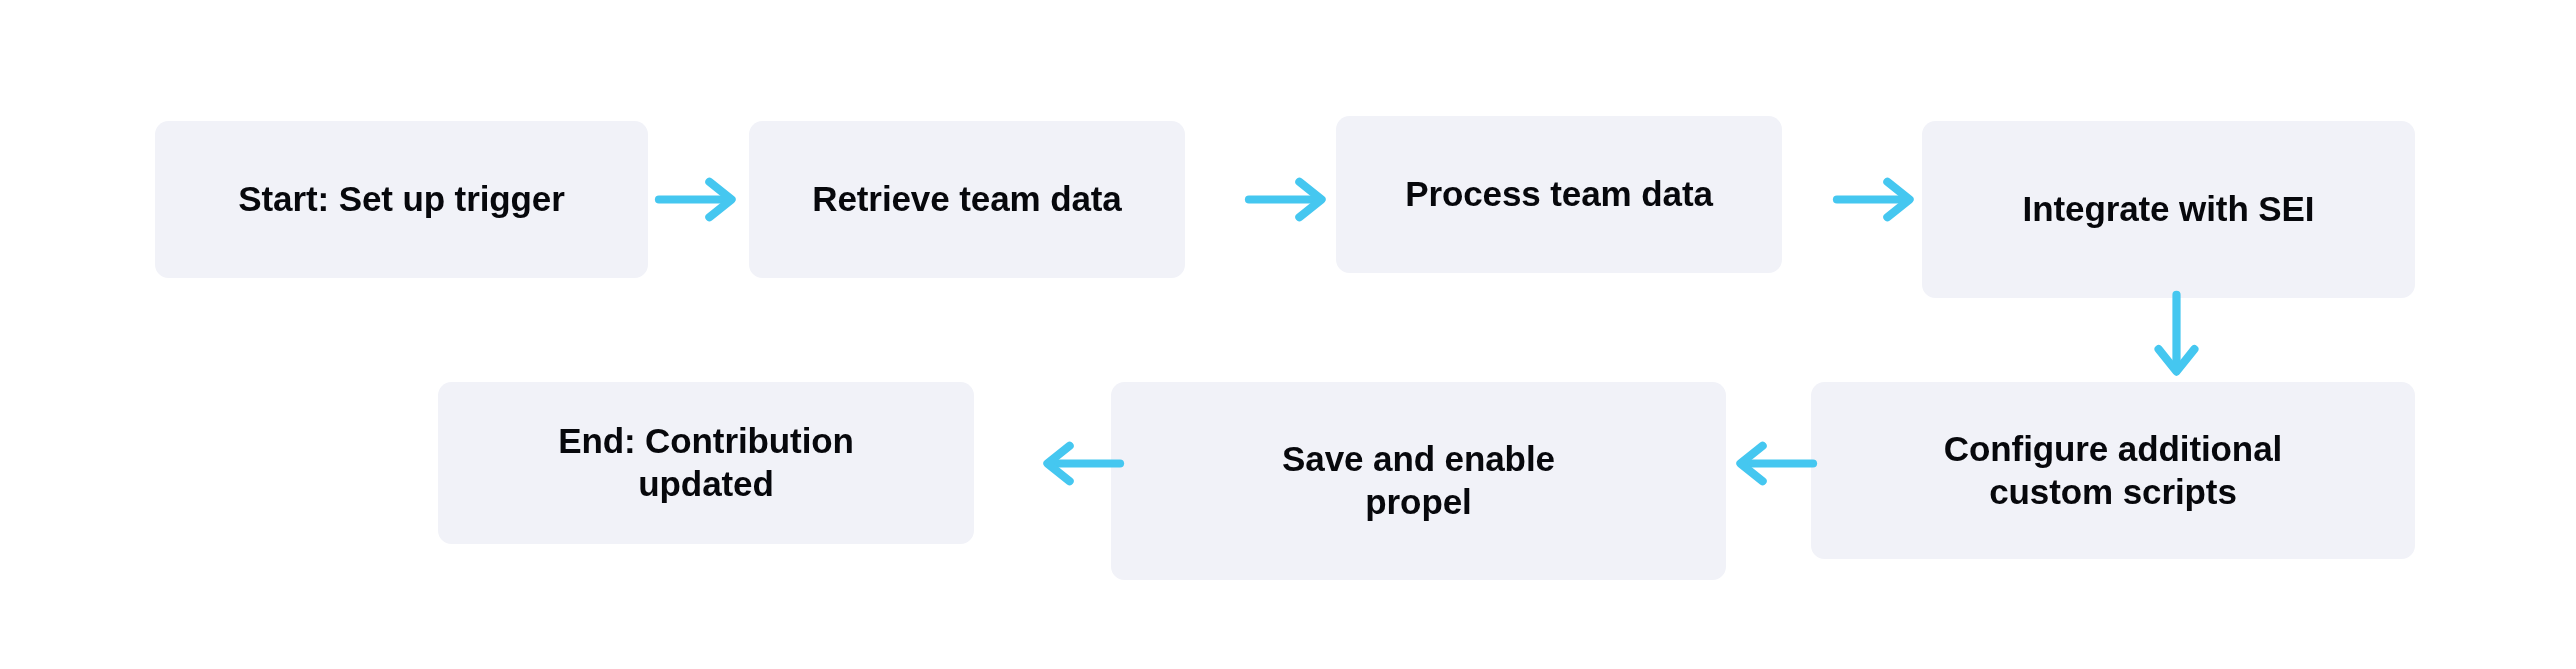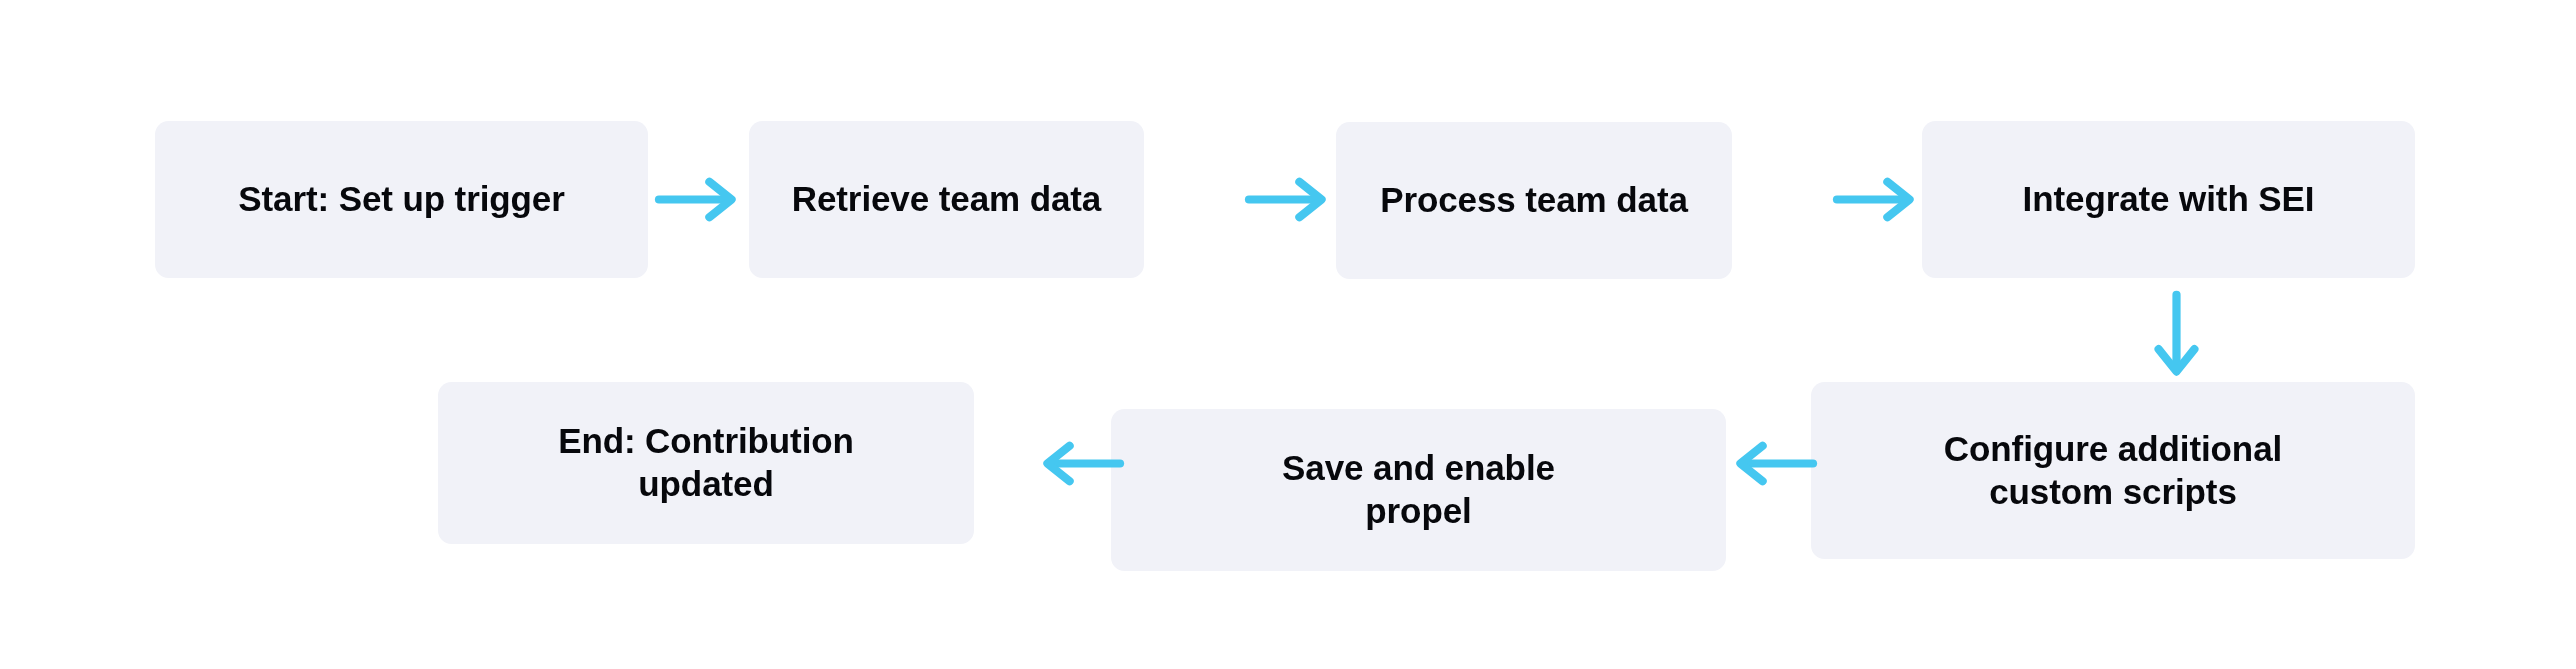--- a/index.html
+++ b/index.html
@@ -48,38 +48,38 @@
 </style>
 </head>
 <body>
 
 <div id="canvas">
 
   <div class="node" style="left:155px; top:121px; width:493px; height:157px;">
     <span class="node-label">Start: Set up trigger</span>
   </div>
 
-  <div class="node" style="left:749px; top:121px; width:395px; height:157px;">
+  <div class="node" style="left:749px; top:121px; width:436px; height:157px;">
     <span class="node-label">Retrieve team data</span>
   </div>
 
-  <div class="node" style="left:1336px; top:122px; width:396px; height:157px;">
+  <div class="node" style="left:1336px; top:116px; width:446px; height:157px;">
     <span class="node-label">Process team data</span>
   </div>
 
-  <div class="node" style="left:1922px; top:121px; width:493px; height:157px;">
+  <div class="node" style="left:1922px; top:121px; width:493px; height:177px;">
     <span class="node-label">Integrate with SEI</span>
   </div>
 
   <div class="node" style="left:1811px; top:382px; width:604px; height:177px;">
     <span class="node-label">Configure additional
 custom scripts</span>
   </div>
 
-  <div class="node" style="left:1111px; top:382px; width:615px; height:162px;margin-top:27px;">
+  <div class="node" style="left:1111px; top:382px; width:615px; height:198px;">
     <span class="node-label">Save and enable
 propel</span>
   </div>
 
   <div class="node" style="left:438px; top:382px; width:536px; height:162px;">
     <span class="node-label">End: Contribution
 updated</span>
   </div>
 
   <span class="arrow" style="left:656px; top:177px; width:83px; height:45px;">

